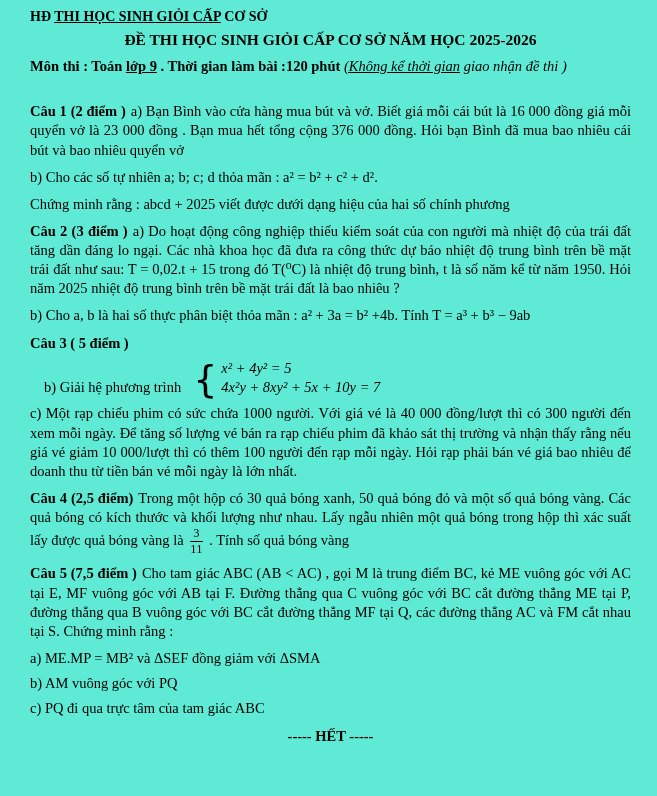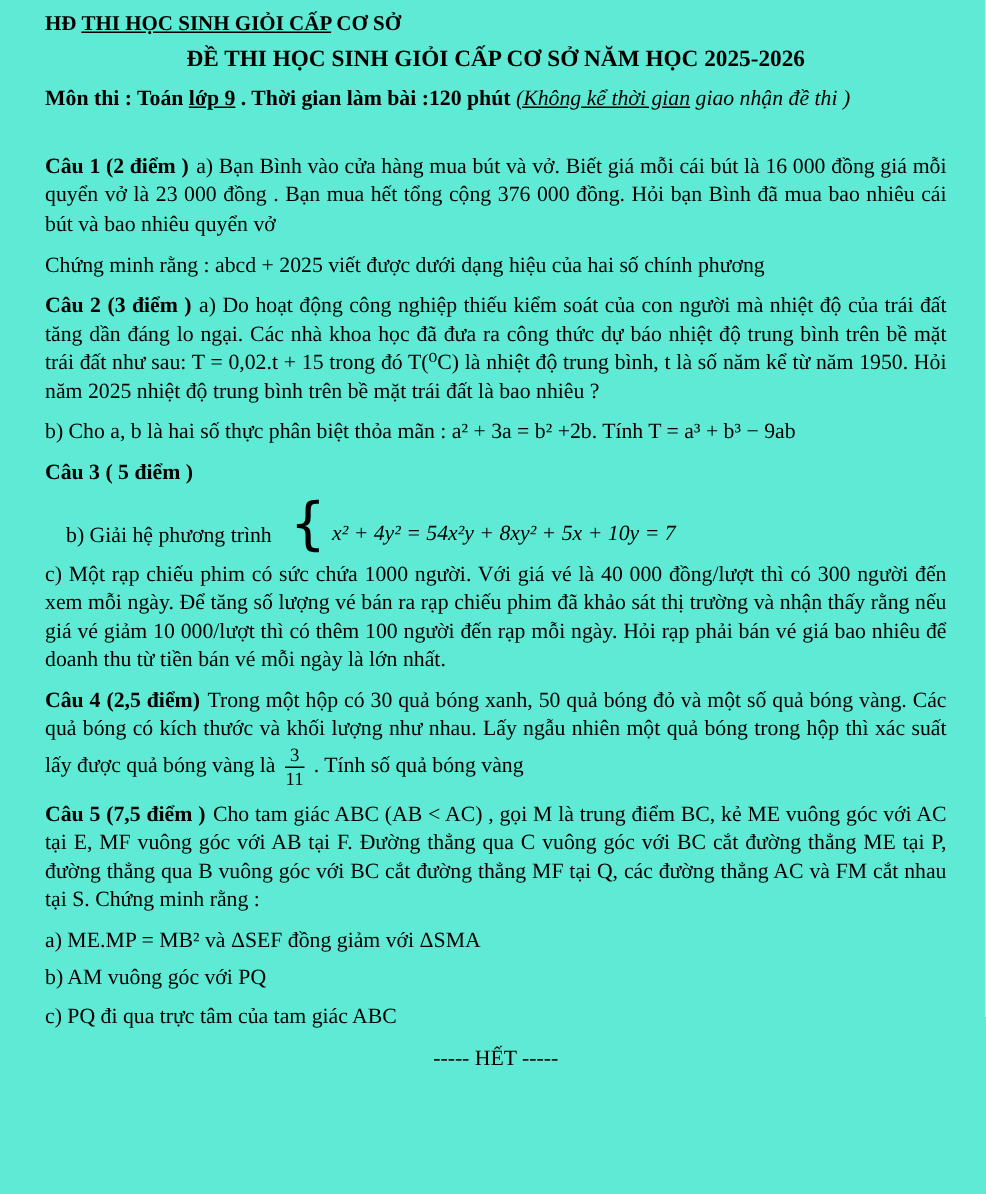--- a/index.html
+++ b/index.html
@@ -25,55 +25,56 @@
   .label{font-weight:bold;margin-right:5px;}
   .math{font-style:italic;}
   .sys-row{display:flex;align-items:flex-end;margin:0 14px 8px;}
   .brace{
     font-family:"DejaVu Sans",sans-serif;
     font-size:38px;
     font-weight:400;
     line-height:0.9;
     margin:0 4px 0 12px;
   }
-  .sys{display:inline-flex;flex-direction:row;}
+  .sys{display:inline-flex;flex-direction:column;}
   .sys .math{line-height:1.3;}
   .frac{
     display:inline-flex;
     flex-direction:column;
     text-align:center;
     vertical-align:middle;
     line-height:1.05;
     font-size:12.5px;
     margin:0 3px;
   }
   .frac .num{border-bottom:1.2px solid #000;padding:0 3px 1px;}
   .frac .den{padding-top:1px;}
   .footer{
     text-align:center;
-    font-weight:normal;
+    font-weight:bold;
     margin-top:10px;
   }
 </style>
 </head>
 <body>
 
 <div class="page">
 
   <div class="hdr-line"><span>HĐ </span><span class="u">THI HỌC SINH GIỎI CẤP</span><span> CƠ SỞ</span></div>
 
   <div class="title">ĐỀ THI HỌC SINH GIỎI CẤP CƠ SỞ NĂM HỌC 2025-2026</div>
 
   <div class="subject"><span class="b">Môn thi : Toán </span><span class="b u">lớp 9</span><span class="b"> . Thời gian làm bài :120 phút </span><span class="i u">(Không kể thời gian</span><span class="i"> giao nhận đề thi )</span></div>
 
   <p class="para"><span class="label">Câu 1 (2 điểm )</span><span>a) Bạn Bình vào cửa hàng mua bút và vở. Biết giá mỗi cái bút là 16 000 đồng  giá mỗi quyển vở là 23 000 đồng . Bạn mua hết tổng cộng 376 000 đồng. Hỏi bạn Bình đã mua bao nhiêu cái bút và bao nhiêu quyển vở</span></p>
+  <p class="para">b) Cho các số tự nhiên a; b; c; d thỏa mãn : a² = b² + c² + d².</p>
   <p class="para">Chứng minh rằng : abcd + 2025 viết được dưới dạng hiệu của hai số chính phương</p>
 
   <p class="para"><span class="label">Câu 2 (3 điểm )</span><span>a) Do hoạt động công nghiệp thiếu kiểm soát của con người mà nhiệt độ của trái đất tăng dần đáng lo ngại. Các nhà khoa học đã đưa ra công thức dự báo nhiệt độ trung bình trên bề mặt trái đất như sau: T = 0,02.t + 15  trong đó T(⁰C) là nhiệt độ trung bình, t là số năm kể từ năm 1950. Hỏi năm 2025 nhiệt độ trung bình trên bề mặt trái đất là bao nhiêu ?</span></p>
-  <p class="para">b) Cho a, b là hai số thực phân biệt thỏa mãn : a² + 3a = b² +2b. Tính T = a³ + b³ − 9ab</p>
+  <p class="para">b) Cho a, b là hai số thực phân biệt thỏa mãn : a² + 3a = b² +4b. Tính T = a³ + b³ − 9ab</p>
 
   <p class="para tight"><span class="label">Câu 3 ( 5 điểm )</span></p>
   <div class="sys-row">
       <span>b) Giải hệ phương trình</span>
       <span class="brace">{</span>
       <span class="sys">
         <span class="math">x² + 4y² = 5</span>
         <span class="math">4x²y + 8xy² + 5x + 10y = 7</span>
       </span>
     </div>

